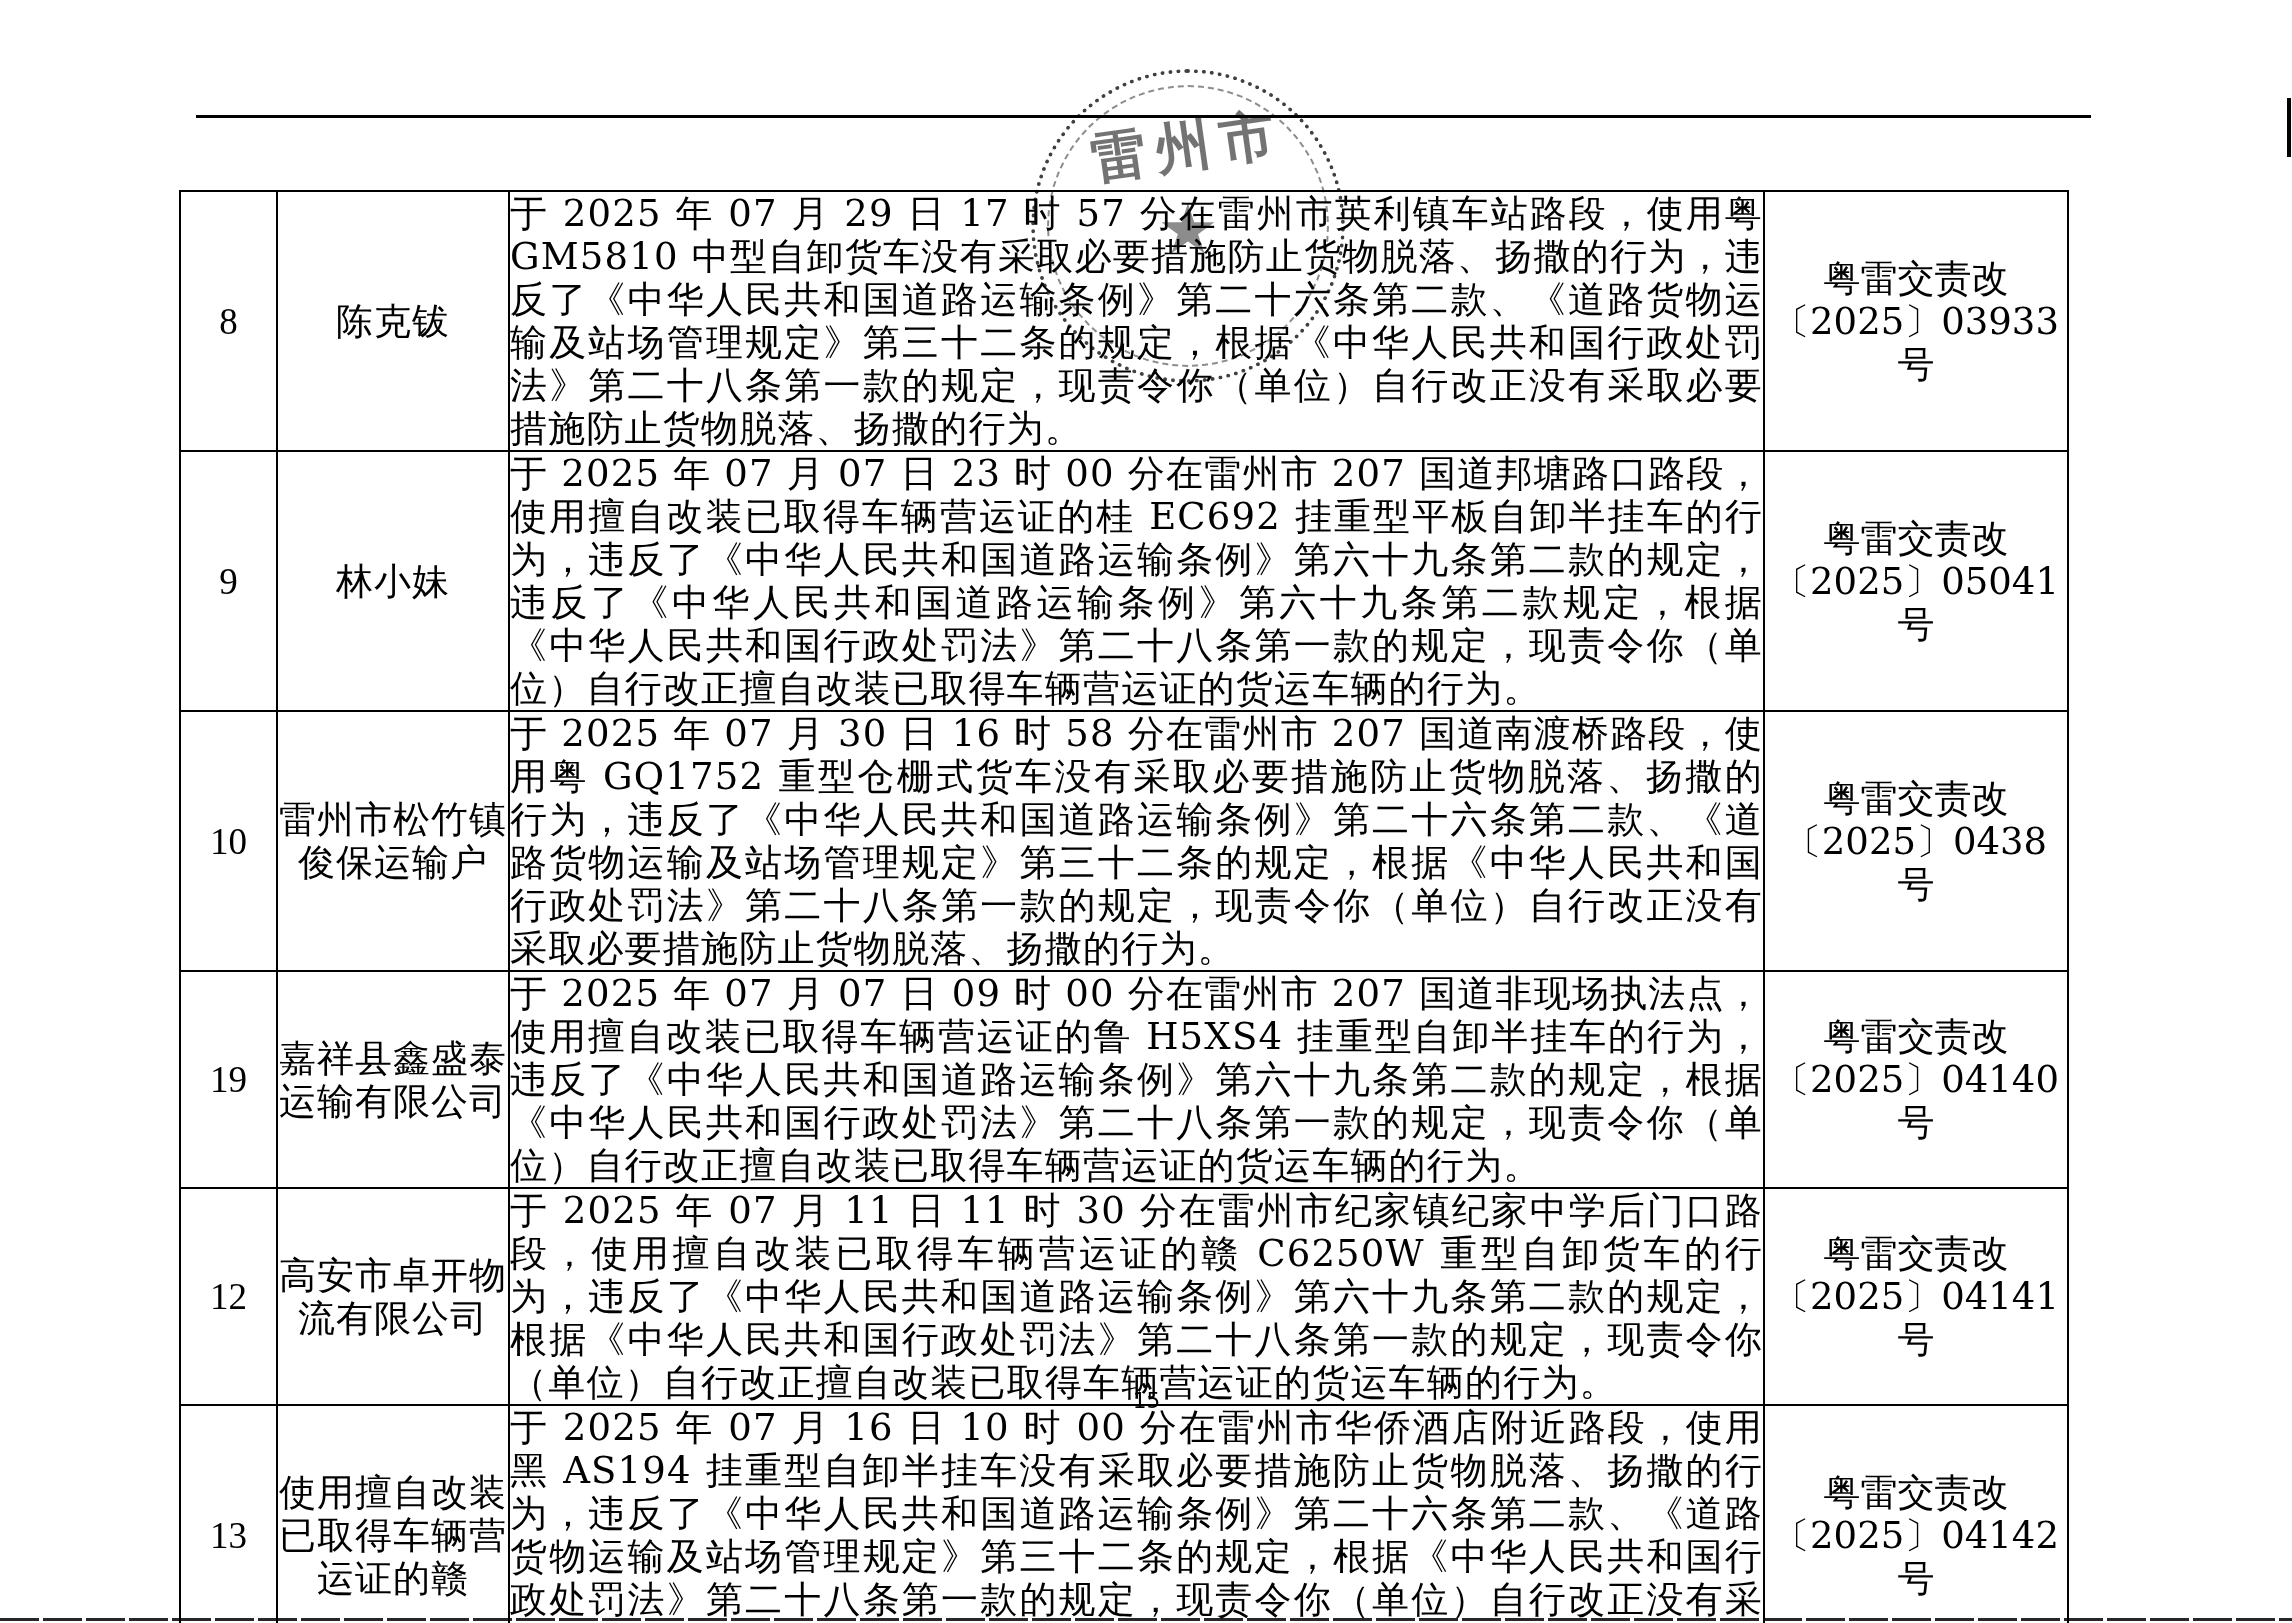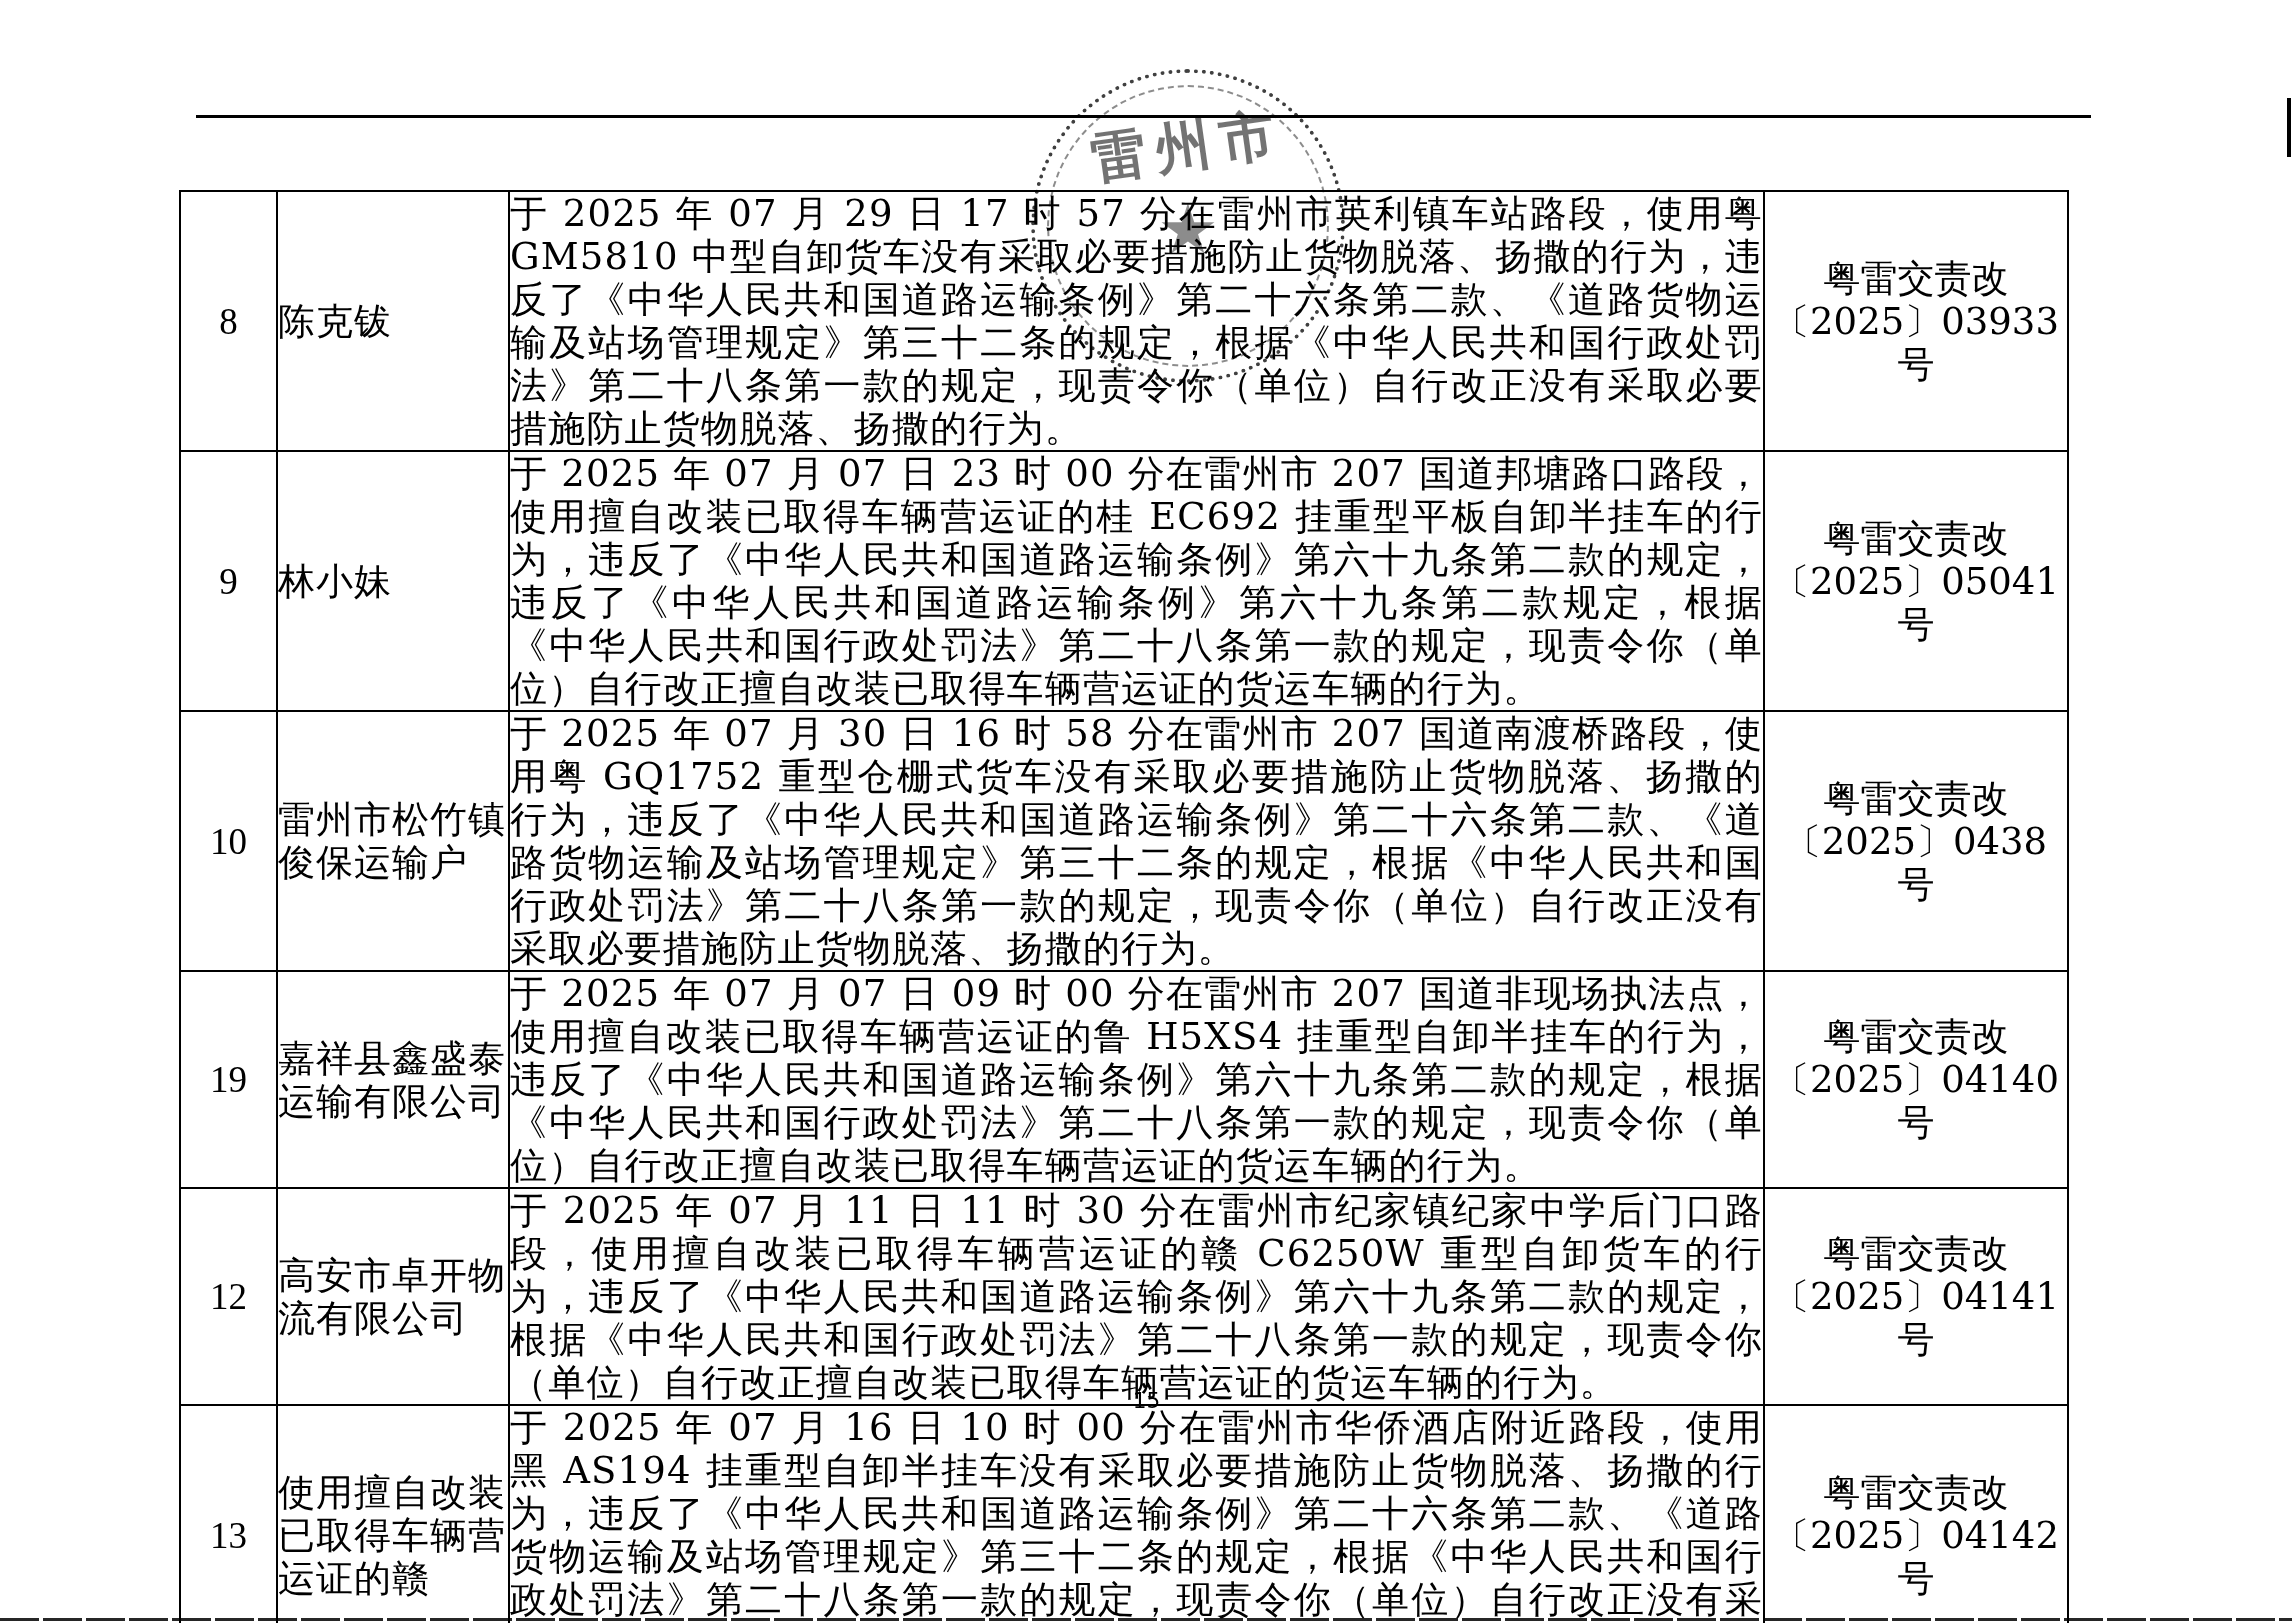--- a/index.html
+++ b/index.html
@@ -24,21 +24,21 @@
   }
   table.record-table td {
     border: 2.9px solid #000; vertical-align: middle; padding: 0;
     font-size: 37px; line-height: 43px;
   }
   col.c-no { width: 97px; }
   col.c-name { width: 232px; }
   col.c-desc { width: 1255px; }
   col.c-doc { width: 304px; }
   td.cell-no { text-align: center; font-family: "Liberation Serif", serif; font-size: 30px; }
-  td.cell-name { text-align: left; padding: 0 13.7px; letter-spacing: 1px; }
+  td.cell-name { text-align: center; padding: 0 13.7px; letter-spacing: 1px; }
   td.cell-desc { text-align: justify; text-align-last: left; padding: 0 7.8px 0 11.8px; letter-spacing: 1.2px; }
   td.cell-doc { text-align: center; }
   .doc-line { display: block; }
   .seal {
     position: absolute; left: 1031px; top: 69px; width: 314px; height: 314px;
     border-radius: 50%; border: 4.9px dotted rgba(0,0,0,0.75);
     pointer-events: none; box-sizing: border-box;
   }
   .seal-inner {
     position: absolute; left: 11.8px; top: 11.8px; right: 11.8px; bottom: 11.8px;

